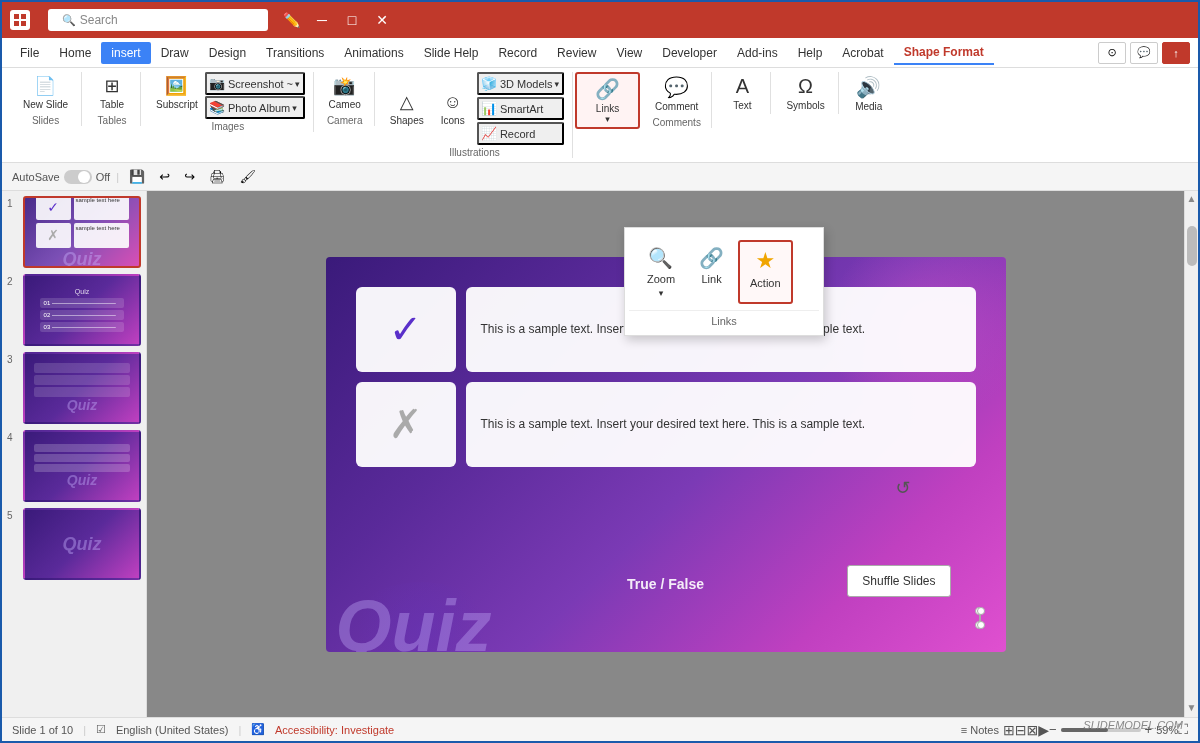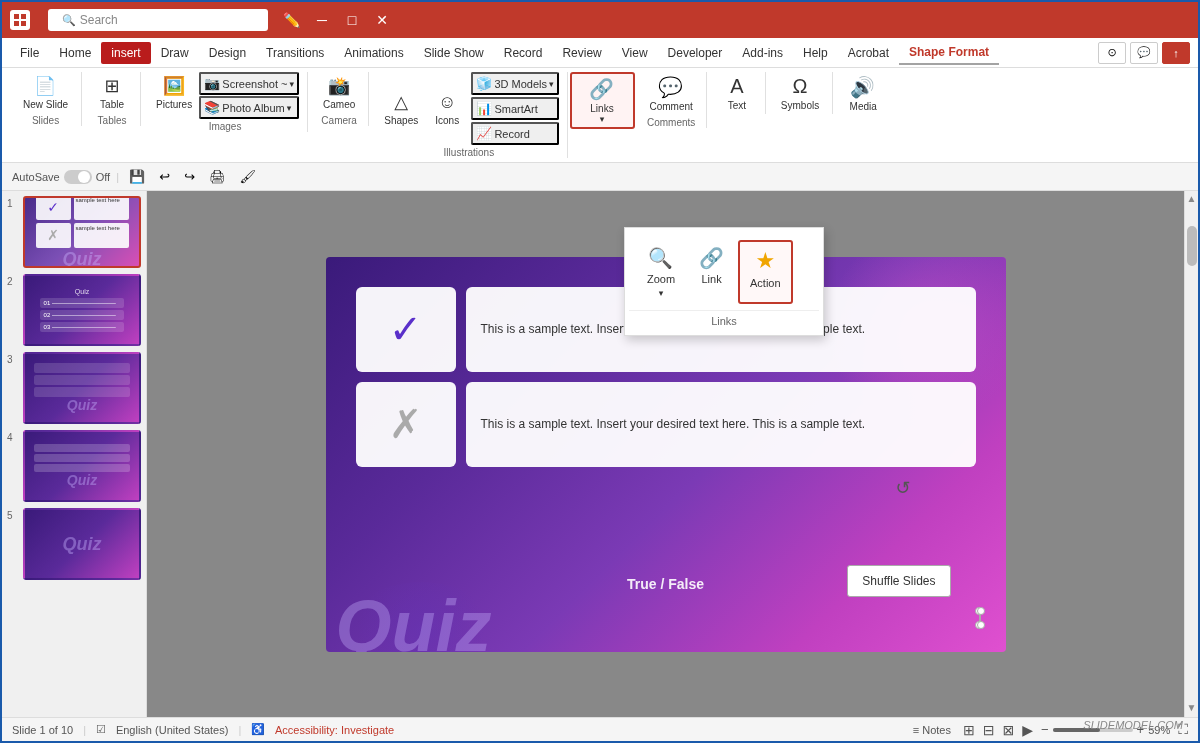--- a/index.html
+++ b/index.html
@@ -378,21 +378,21 @@
       padding: 0 10px;
       font-size: 11px;
       color: #555;
       gap: 10px;
       flex-shrink: 0;
     }
     .status-right {
       margin-left: auto;
       display: flex;
       align-items: center;
-      gap: 8px;
+      gap: 0;
     }
     .zoom-control {
       display: flex;
       align-items: center;
       gap: 4px;
     }
     .zoom-slider {
       width: 80px; height: 4px;
       background: #ccc;
       border-radius: 2px;
@@ -500,34 +500,34 @@
       <button class="title-btn">─</button>
       <button class="title-btn">□</button>
       <button class="title-btn close">✕</button>
     </div>
   </div>
 
   <div class="ribbon">
     <div class="ribbon-tabs">
       <button class="ribbon-tab">File</button>
       <button class="ribbon-tab">Home</button>
-      <button class="ribbon-tab active" style="color:#fff; background:#b91c1c; padding:4px 10px; border-radius:2px;">insert</button>
+      <button class="ribbon-tab active" style="color:#fff; background:#3b82f6; padding:4px 10px; border-radius:2px;">insert</button>
       <button class="ribbon-tab">Draw</button>
       <button class="ribbon-tab">Design</button>
       <button class="ribbon-tab">Transitions</button>
       <button class="ribbon-tab">Animations</button>
-      <button class="ribbon-tab">Slide Show</button>
+      <button class="ribbon-tab">Slide Help</button>
       <button class="ribbon-tab">Record</button>
       <button class="ribbon-tab">Review</button>
       <button class="ribbon-tab">View</button>
       <button class="ribbon-tab">Developer</button>
       <button class="ribbon-tab">Add-ins</button>
       <button class="ribbon-tab">Help</button>
       <button class="ribbon-tab">Acrobat</button>
-      <button class="ribbon-tab shape-format" style="color:#c0392b; font-weight:600; border-bottom: 2px solid #a3a3a3;">Shape Format</button>
+      <button class="ribbon-tab shape-format" style="color:#c0392b; font-weight:600; border-bottom: 2px solid #3b82f6;">Shape Format</button>
       <div style="margin-left:auto; display:flex; gap:4px; align-items:center;">
         <button style="width:28px;height:22px;border:1px solid #ccc;background:#fff;cursor:pointer;font-size:11px;border-radius:2px;">⊙</button>
         <button style="width:28px;height:22px;border:1px solid #ccc;background:#fff;cursor:pointer;font-size:11px;border-radius:2px;">💬</button>
         <button style="width:28px;height:22px;border:1px solid #c0392b;background:#c0392b;color:#fff;cursor:pointer;font-size:11px;border-radius:2px;">↑</button>
       </div>
     </div>
 
     <div class="ribbon-content">
 
       <div class="ribbon-group" style="min-width:55px;">
@@ -547,21 +547,21 @@
             <span>Table</span>
           </button>
         </div>
         <div class="ribbon-group-label">Tables</div>
       </div>
 
       <div class="ribbon-group" style="min-width:165px;">
         <div class="images-inner">
           <button class="ribbon-btn">
             <span class="icon">🖼️</span>
-            <span>Pictures</span>
+            <span>Subscript</span>
           </button>
           <div class="images-sub">
             <button class="ribbon-btn-row">
               <span class="icon">📷</span>
               <span>Screenshot ~</span>
               <span style="font-size:9px;">▾</span>
             </button>
             <button class="ribbon-btn-row">
               <span class="icon">📚</span>
               <span>Photo Album</span>

